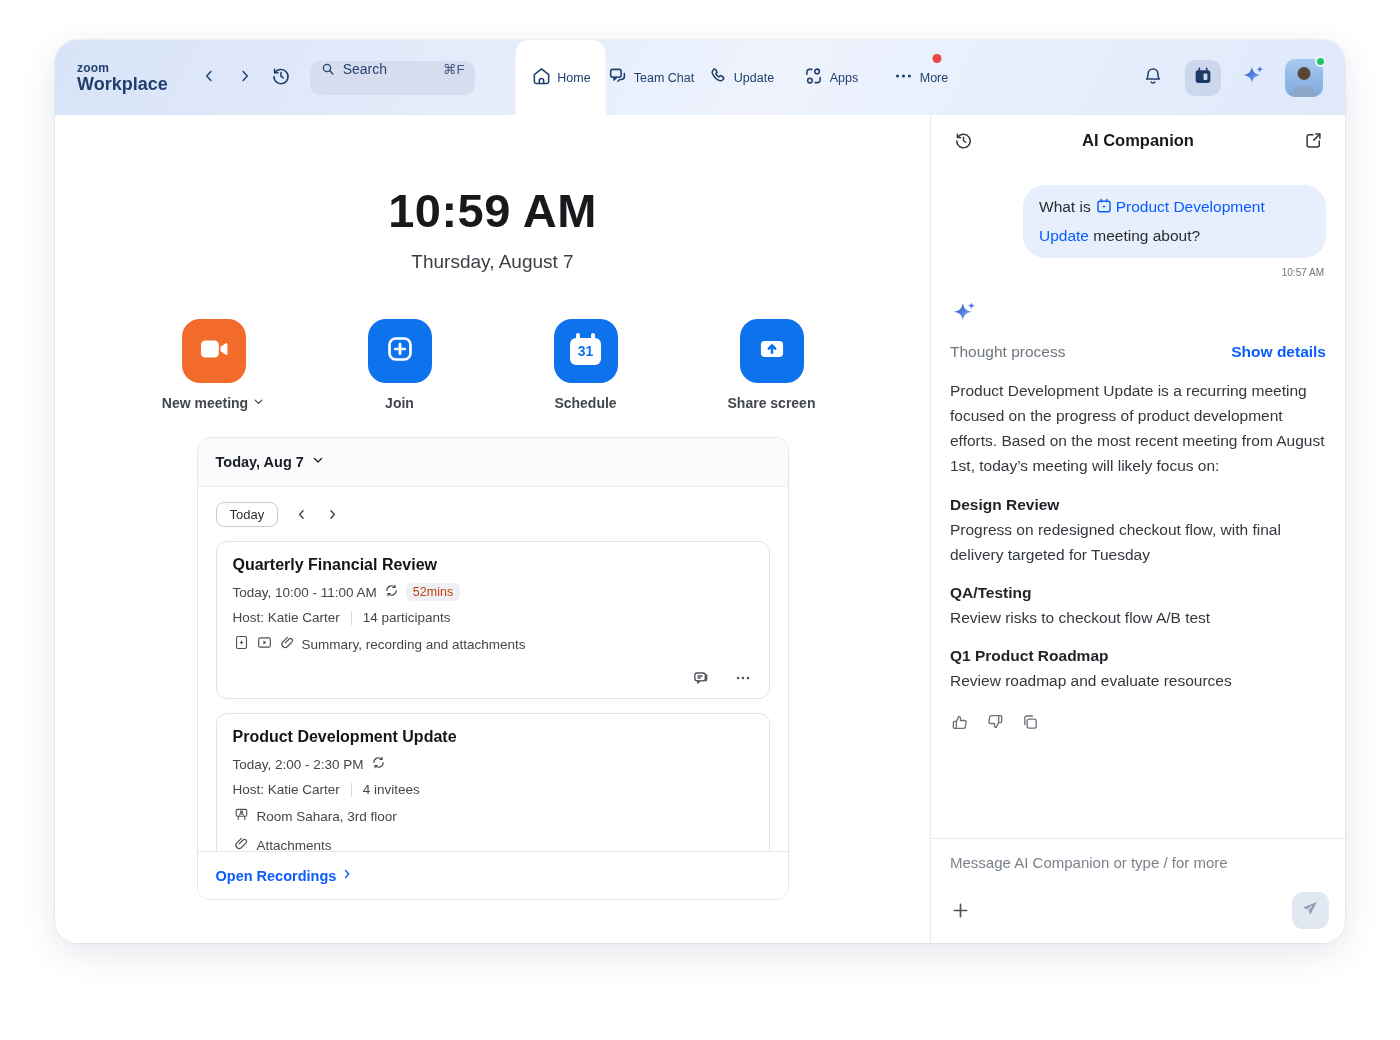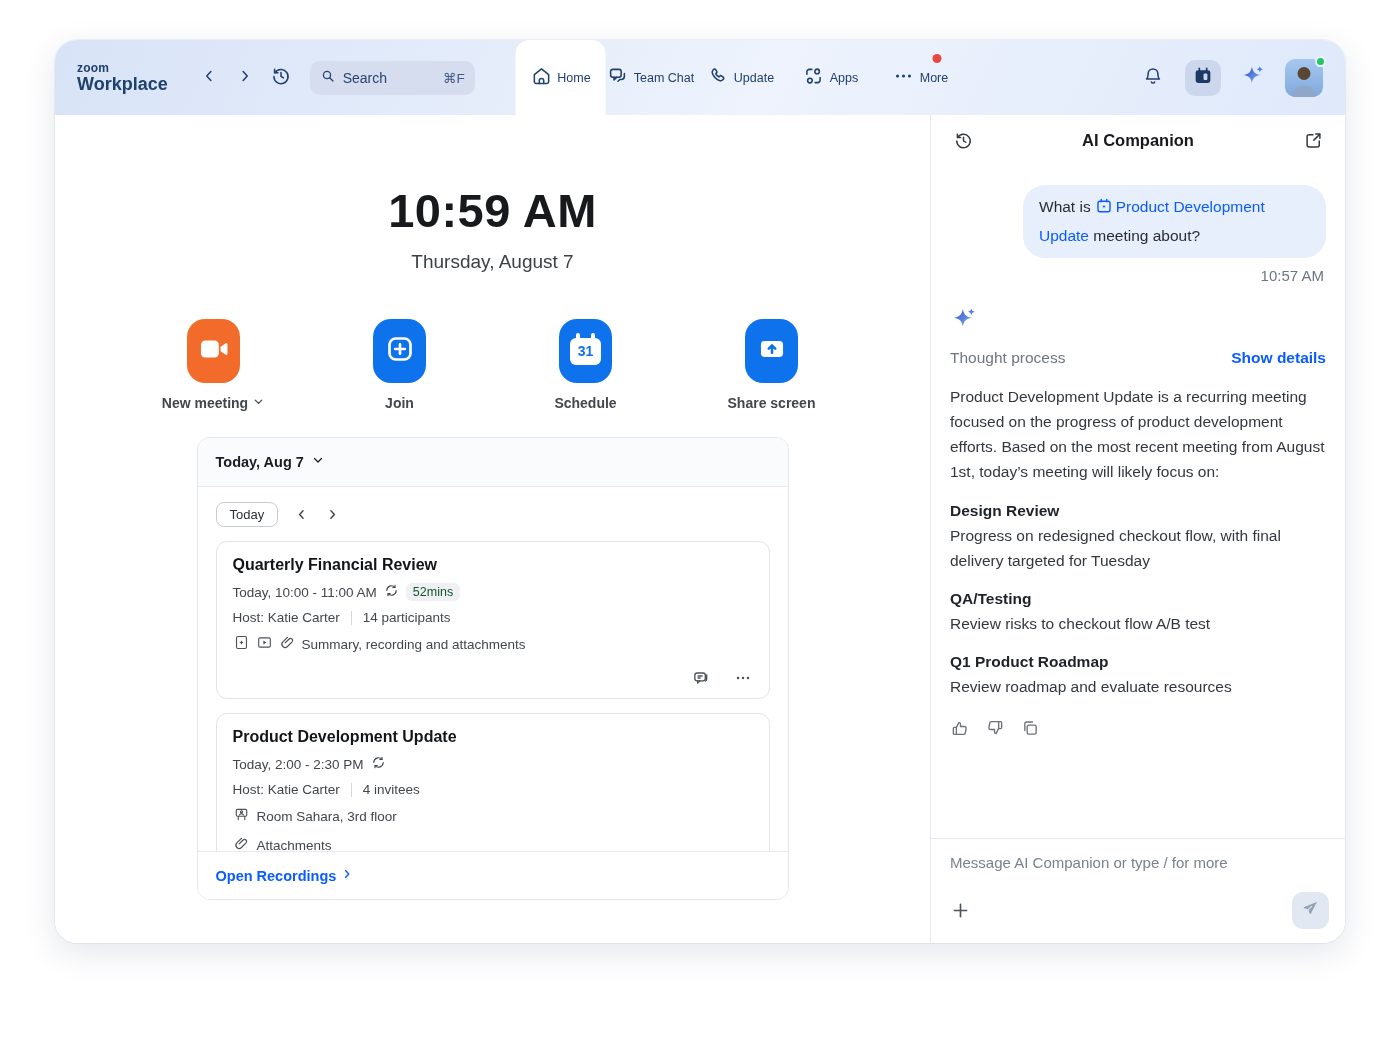--- a/index.html
+++ b/index.html
@@ -18,21 +18,21 @@
     color:#20406e;
   }
   .logo { display:flex; flex-direction:column; line-height:1; margin-right:26px; }
   .logo .l1 { font-size:12px; font-weight:700; letter-spacing:.2px; }
   .logo .l2 { font-size:18px; font-weight:700; margin-top:1px; }
   .navbtn { width:30px; height:30px; display:flex; align-items:center; justify-content:center; border-radius:8px; cursor:pointer; }
   .navbtn + .navbtn { margin-left:6px; }
   .histbtn { margin-left:10px; }
   .searchbox {
     margin-left:14px; width:165px; height:34px; border-radius:10px; background:#d5ddef;
-    display:flex; align-items:center; padding:0 10px; gap:7px; color:#2a4570; cursor:text;
+    display:flex; padding:0 10px; gap:7px; color:#2a4570; cursor:text;
   }
   .searchbox .ph { font-size:14px; flex:1; }
   .searchbox .kbd { font-size:13.5px; opacity:.85; }
 
   .tabs { position:absolute; left:50%; transform:translateX(-41%); top:0; height:75px; display:flex; }
   .tab {
     width:90px; height:75px; display:flex; flex-direction:row; align-items:center; justify-content:center;
     gap:5px; cursor:pointer; position:relative; color:#20406e;
   }
   .tab .tlabel { font-size:12.5px; }
@@ -50,21 +50,21 @@
   .content { display:flex; height:828px; }
   .main { width:875px; position:relative; background:#fff; }
   .panel { width:415px; border-left:1px solid #e6e9ef; display:flex; flex-direction:column; background:#fff; }
 
   .clockblock { text-align:center; margin-top:68px; }
   .time { font-size:47px; font-weight:700; color:#17191c; letter-spacing:.5px; }
   .date { font-size:19px; color:#3c4147; margin-top:13px; }
 
   .actions { display:flex; justify-content:center; gap:76px; margin-top:46px; }
   .action { display:flex; flex-direction:column; align-items:center; cursor:pointer; width:110px; }
-  .tile { width:53px; height:64px; border-radius:18px; display:flex; align-items:center; justify-content:center; }
+  .tile { width:64px; height:64px; border-radius:18px; display:flex; align-items:center; justify-content:center; }
   .tile.orange { background:#f26b2a; }
   .tile.blue { background:#0e72ed; }
   .action .albl { margin-top:12px; font-size:14px; color:#42474d; display:flex; align-items:center; gap:4px;font-weight:bold; }
   .cal31 { position:relative; width:31px; height:27px; background:#fff; border-radius:6px; display:flex; align-items:center; justify-content:center; }
   .cal31 .d { color:#0e72ed; font-size:14px; font-weight:700; }
   .cal31 .ring { position:absolute; top:-5px; width:4px; height:7px; border-radius:2px; background:#fff; }
   .cal31 .r1 { left:6px; } .cal31 .r2 { right:6px; }
 
   
   .agenda {
@@ -77,21 +77,21 @@
   }
   .agenda-head .ah { font-size:14.5px; font-weight:700; color:#1a1d21; }
   .agenda-body { padding:15px 18px 0; }
   .ctrlrow { display:flex; align-items:center; gap:16px; }
   .todaypill { border:1px solid #c6ccd4; border-radius:8px; padding:4px 13px; font-size:13px; color:#2c3136; cursor:pointer; background:#fff; }
   .arrowbtn { color:#3c4147; cursor:pointer; display:flex; }
 
   .meeting { border:1px solid #e1e4e9; border-radius:11px; background:#fff; padding:14px 16px 10px; margin-top:14px; position:relative; }
   .mtitle { font-size:16px; font-weight:700; color:#131619; }
   .mrow { display:flex; align-items:center; gap:7px; margin-top:9px; font-size:13.5px; color:#42474d; }
-  .badge { background:#eef0f4; border-radius:6px; padding:2px 7px; font-size:12.5px; color:#14532d; }
+  .badge { background:#eef0f4; border-radius:6px; padding:2px 7px; font-size:12.5px; color:#c2410c; }
   .vsep { width:1px; height:14px; background:#d4d8de; margin:0 4px; }
   .miconrow { display:flex; align-items:center; gap:6px; }
   .cardacts { display:flex; justify-content:flex-end; gap:22px; margin-top:14px; color:#4c5259; }
   .cardacts .ci { cursor:pointer; display:flex; }
   .rsvprow { display:flex; gap:12px; margin-top:13px; }
   .chipbtn { display:flex; align-items:center; gap:7px; border:1px solid #c9ced6; border-radius:10px; padding:6px 13px; font-size:13.5px; color:#2c3136; background:#fff; cursor:pointer; }
 
   .agenda-foot {
     position:absolute; left:0; right:0; bottom:0; height:48px; background:#fff;
     border-top:1px solid #e5e8ed; display:flex; align-items:center; padding:0 18px; gap:5px;
@@ -103,21 +103,21 @@
   .panel-head .ptitle { flex:1; text-align:center; font-size:16.5px; font-weight:700; color:#17191c; }
   .phicon { width:28px; height:28px; display:flex; align-items:center; justify-content:center; color:#33383e; cursor:pointer; }
 
   .chat { flex:1; padding:0 19px; overflow:hidden; display:flex; flex-direction:column; }
   .bubble {
     align-self:flex-end; max-width:303px; background:#e7eefc; border-radius:22px;
     padding:9px 16px; margin-top:20px; font-size:15.5px; line-height:1.68; color:#2a2e33;
   }
   .bubble .mlink { color:#0b5cff; }
   .bubble .icaln { display:inline-block; vertical-align:-3px; margin:0 3px 0 4px; }
-  .stamp { align-self:flex-end; font-size:15px; color:#6e7680; margin:9px 2px 0; }
+  .stamp { align-self:flex-end; font-size:10px; color:#6e7680; margin:9px 2px 0; }
 
   .aimark { margin-top:21px; }
   .thoughtrow { display:flex; justify-content:space-between; align-items:flex-start; margin-top:12px; }
   .thoughtrow .tp { font-size:15.5px; color:#6e7680; }
   .thoughtrow .sd { font-size:15.5px; color:#0b5cff; font-weight:600; cursor:pointer; }
 
   .answer { margin-top:17px; font-size:15.5px; line-height:1.62; color:#33383e; }
   .answer .sec { margin-top:13px; }
   .answer .h { font-weight:700; color:#1f2328; }
 

